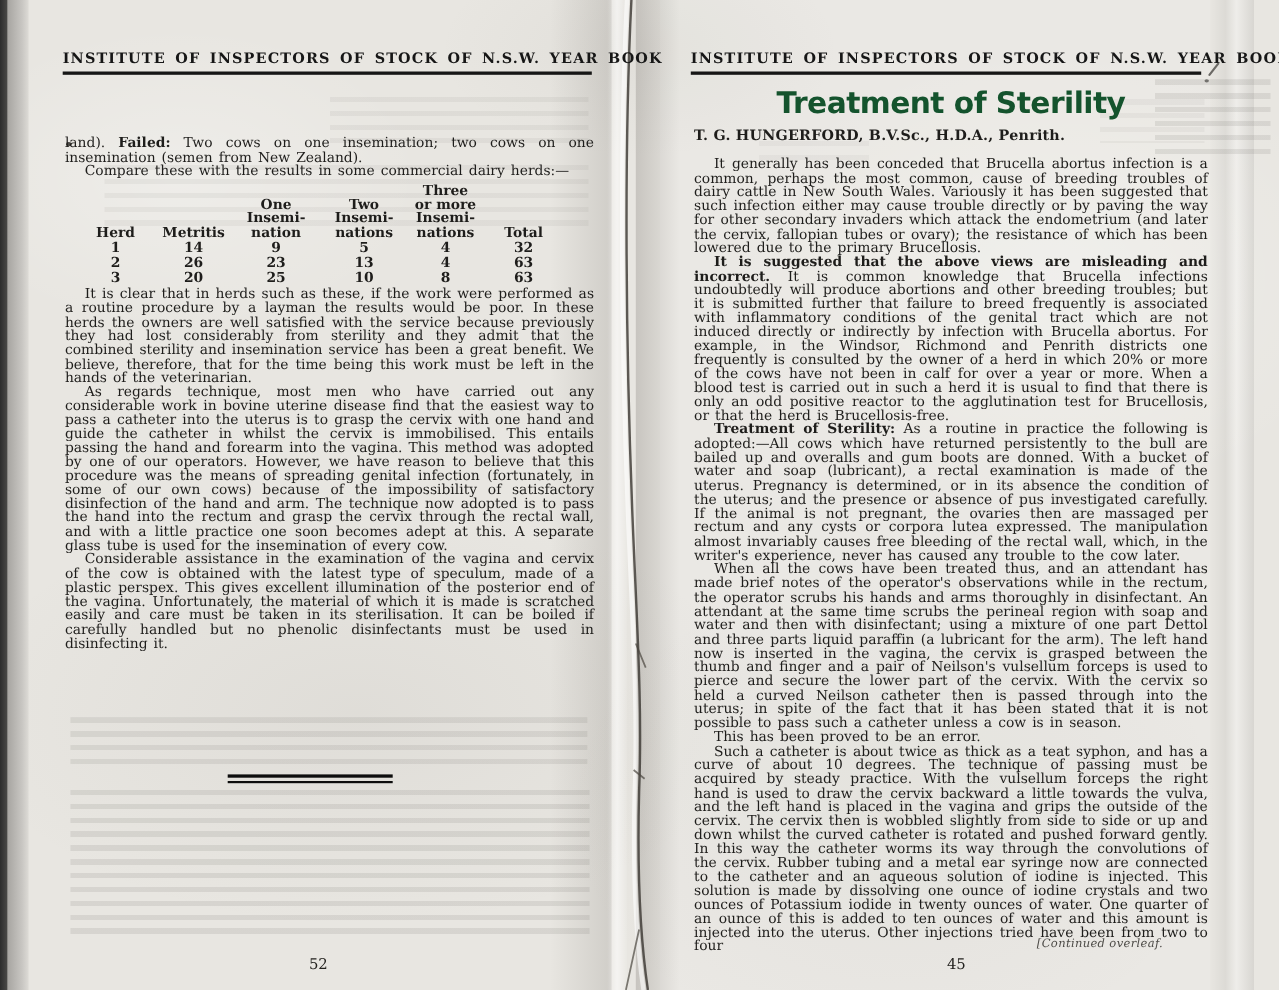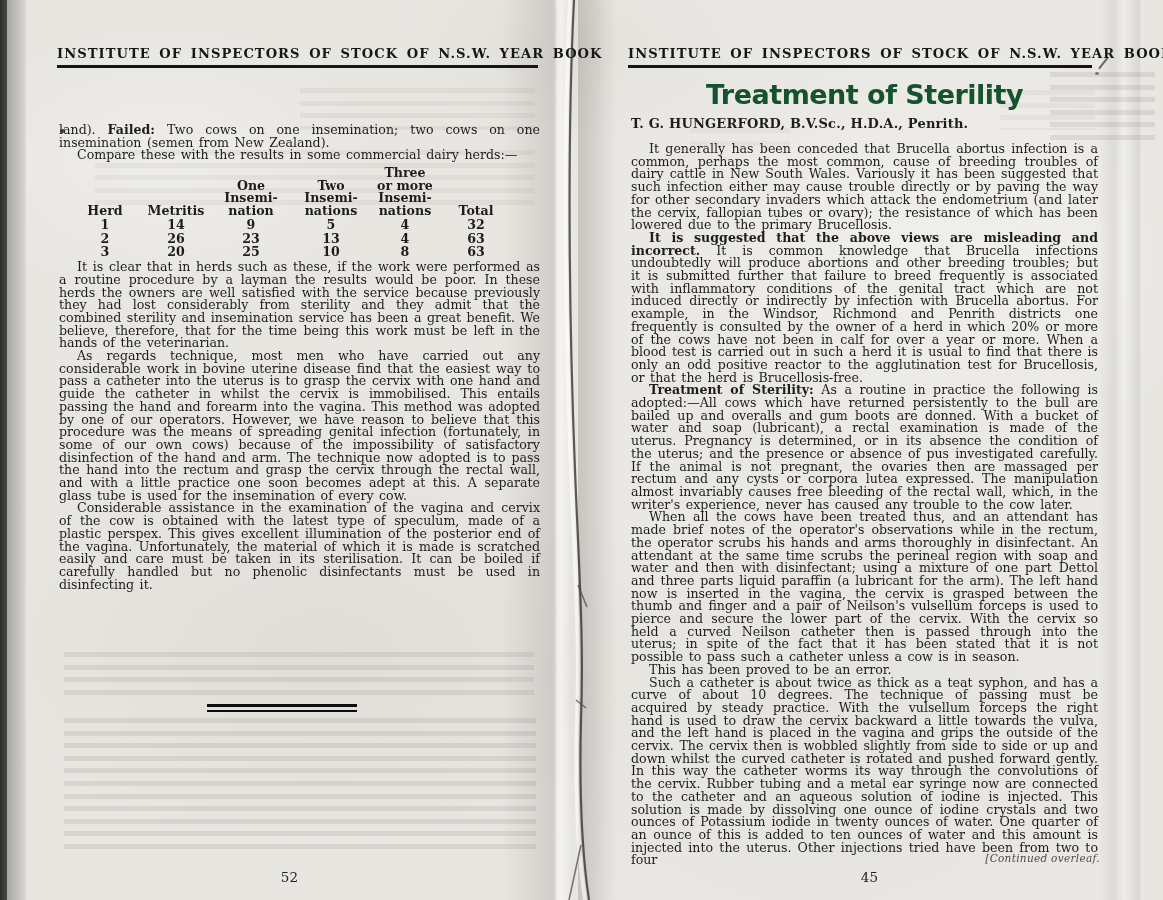--- a/index.html
+++ b/index.html
@@ -63,21 +63,21 @@
   .t-grid{display:grid;grid-template-columns:80px 62px 88px 72px 76px 66px;}
   .t-head{align-items:end;margin-bottom:1px;}
   .th{text-align:center;white-space:pre-line;line-height:12.6px;}
   .td{text-align:center;line-height:13.2px;}
   
   .divider{position:absolute;left:207px;top:704px;width:150px;height:3px;
     border-top:3.5px solid #0d0d0d;border-bottom:2.5px solid #0d0d0d;}
   .folio{position:absolute;top:869px;width:40px;text-align:right;font-size:13.5px;color:#23221f;}
   #folio-left{left:258px;}
   #folio-right{left:838px;}
-  .continued{position:absolute;left:900px;top:852px;width:200px;text-align:right;
+  .continued{position:absolute;left:900px;top:852px;width:200px;text-align:center;
     font-style:italic;font-size:10.5px;letter-spacing:.3px;color:#4d4b47;}
 </style>
 </head>
 <body>
 
 <div>
 
   <div class="mottle"></div>
   <div class="right-lighten"></div>
   <div class="edge-dark"></div>

